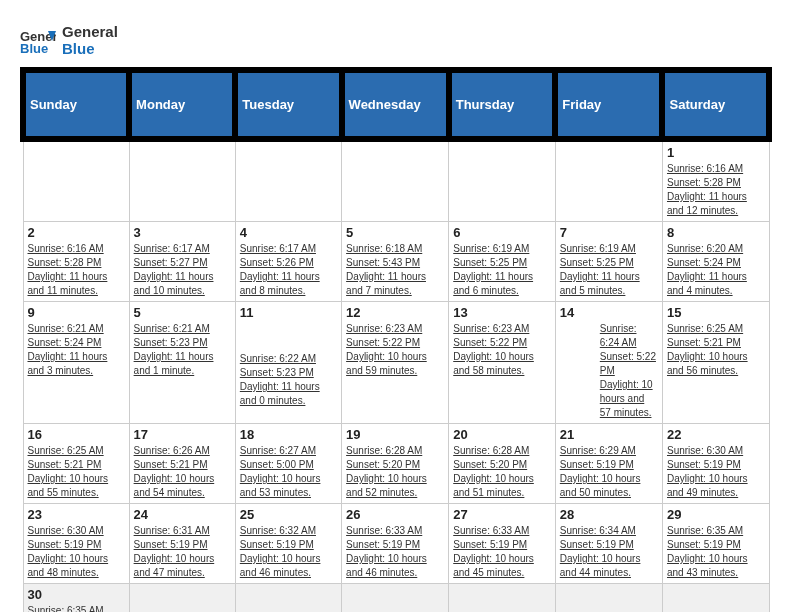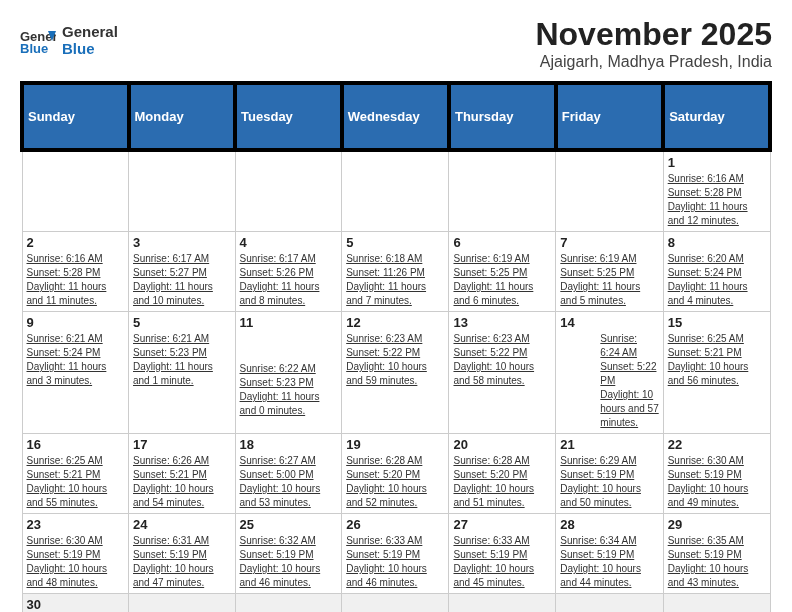--- a/index.html
+++ b/index.html
@@ -43,21 +43,21 @@
       border-collapse: collapse;
       border: 1px solid #ccc;
     }
     .calendar th {
       background-color: #2b6cb0;
       color: #fff;
       font-size: 13px;
       font-weight: bold;
       padding: 24px 4px;
       text-align: left;
-      border: 4px solid #000000;
+      border: 6px solid #000000;
     }
     .calendar td {
       vertical-align: top;
       border: 1px solid #ccc;
       padding: 3px 4px;
       font-size: 10px;
       color: #333;
       width: 108px;
       min-height: 80px;
       background: #fff;
@@ -90,24 +90,20 @@
     <svg class="logo-icon" viewBox="0 0 36 28">
       <text x="0" y="14" font-size="13" fill="#333" font-family="Arial" font-weight="bold">General</text>
       <text x="0" y="26" font-size="13" fill="#1a6fba" font-family="Arial" font-weight="bold">Blue</text>
       <polygon points="28,4 36,4 32,14" fill="#1a6fba"></polygon>
     </svg>
     <div style="margin-left:2px;">
       <div style="font-size:15px;font-weight:bold;color:#333;line-height:1.1;">General</div>
       <div style="font-size:15px;font-weight:bold;color:#1a6fba;line-height:1.1;">Blue</div>
     </div>
   </div>
-  <div class="title-area">
-    <div class="month-title">November 2025</div>
-    <div class="location-title">Ajaigarh, Madhya Pradesh, India</div>
-  </div>
 </div>
 
 <table class="calendar">
   <thead>
     <tr id="weekday-header">
         <th>Sunday</th>
         <th>Monday</th>
         <th>Tuesday</th>
         <th>Wednesday</th>
         <th>Thursday</th>
@@ -145,21 +141,21 @@
         </td>
         <td>
           <span class="day-num">4</span>
           <div class="day-info" style="white-space: pre-line;">Sunrise: 6:17 AM
 Sunset: 5:26 PM
 Daylight: 11 hours and 8 minutes.</div>
         </td>
         <td>
           <span class="day-num">5</span>
           <div class="day-info" style="white-space: pre-line;">Sunrise: 6:18 AM
-Sunset: 11:26 PM
+Sunset: 5:43 PM
 Daylight: 11 hours and 7 minutes.</div>
         </td>
         <td>
           <span class="day-num">6</span>
           <div class="day-info" style="white-space: pre-line;">Sunrise: 6:19 AM
 Sunset: 5:25 PM
 Daylight: 11 hours and 6 minutes.</div>
         </td>
         <td>
           <span class="day-num">7</span>

